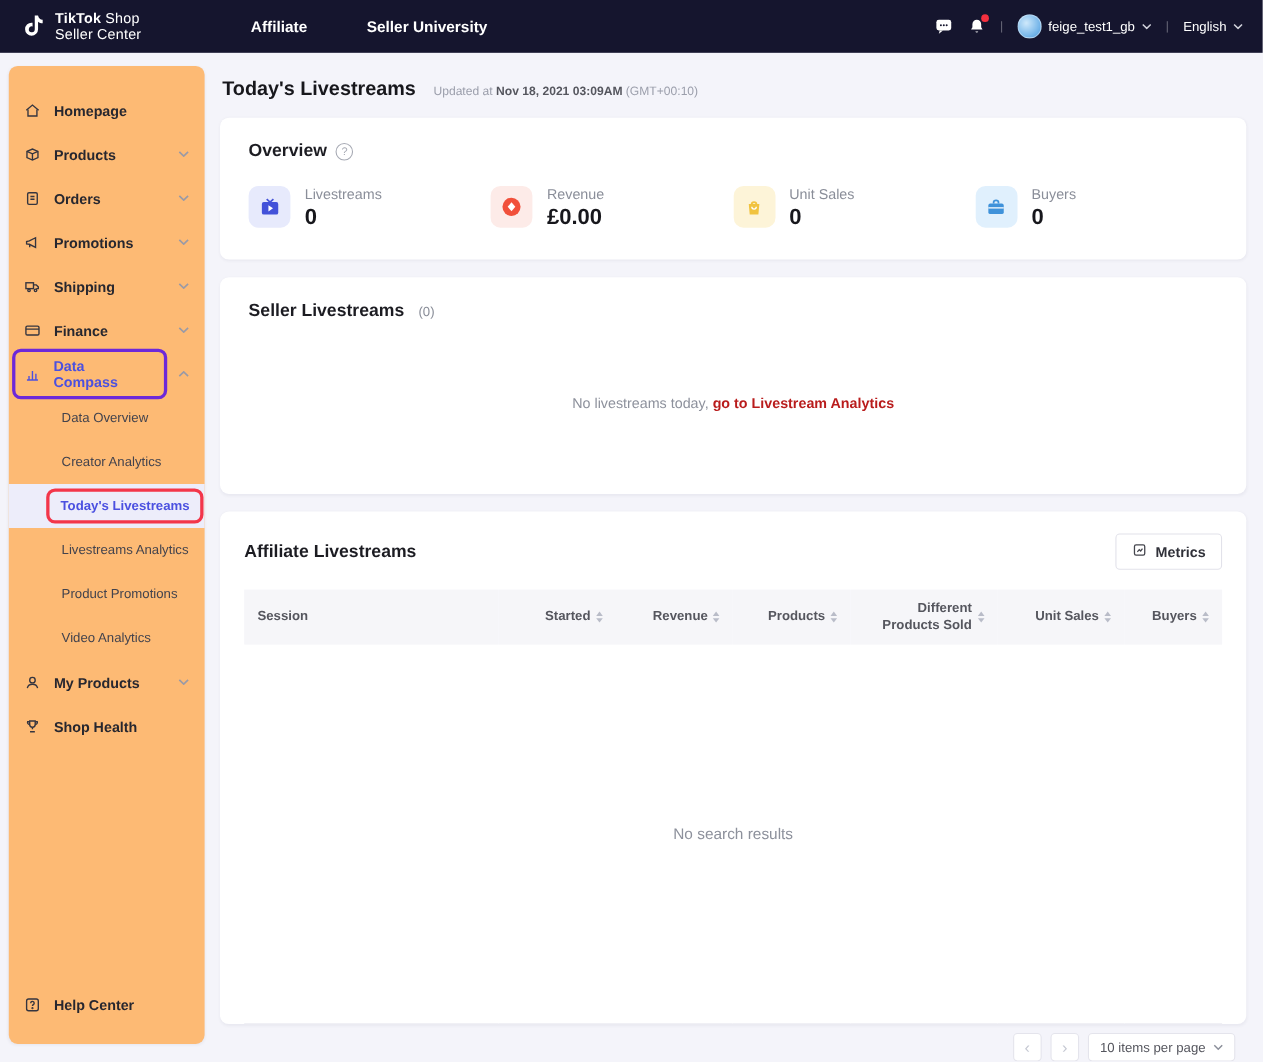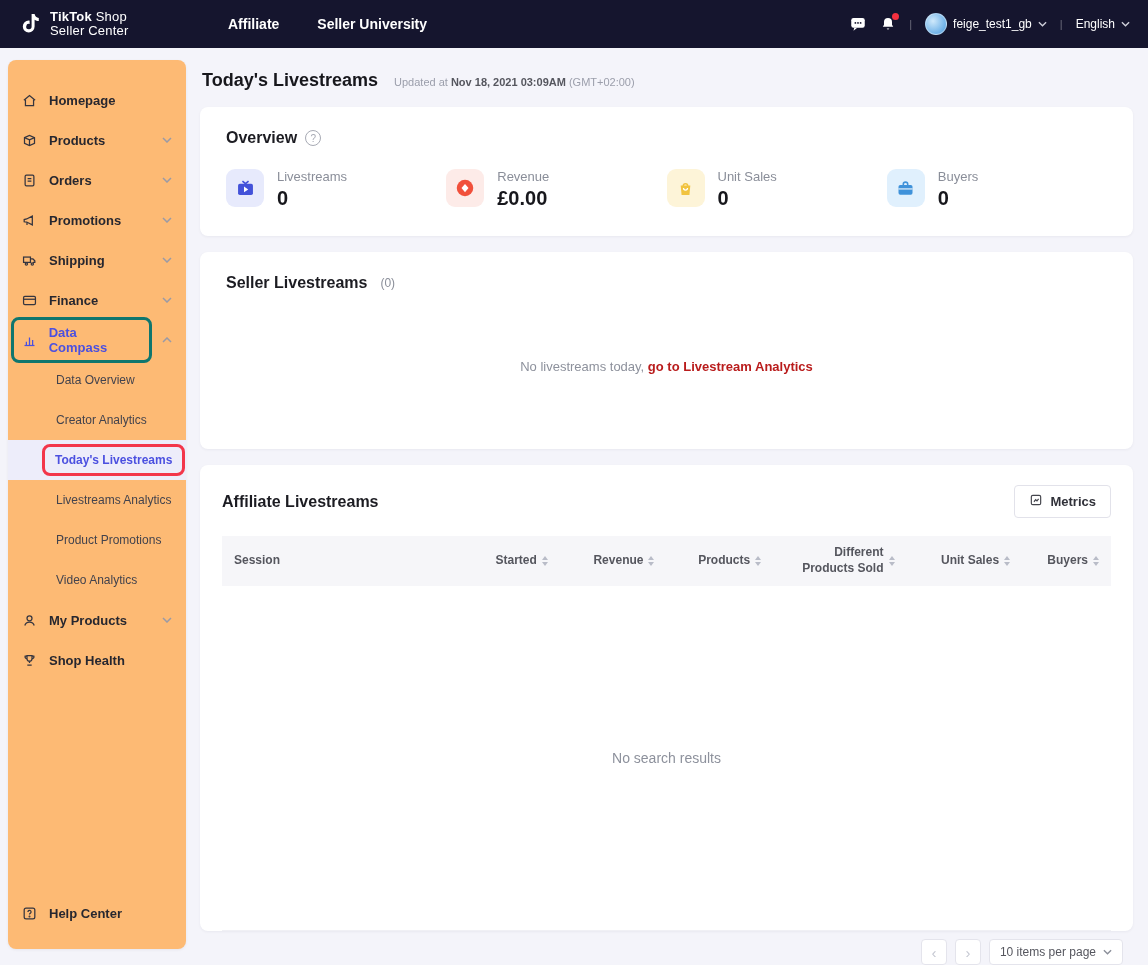--- a/index.html
+++ b/index.html
@@ -5,40 +5,40 @@
   *{margin:0;padding:0;box-sizing:border-box}
   html,body{width:1148px;height:965px;overflow:hidden}
   body{font-family:"Liberation Sans",sans-serif;background:#f4f4fa;color:#25252b;font-size:13px}
 
   
   .topbar{height:48px;background:#15152e;display:flex;align-items:center;padding:0 18px;color:#fff}
   .logo{display:flex;align-items:center;gap:8px;width:186px}
   .logo-text{line-height:1.1;font-size:13px;letter-spacing:.2px}
   .logo-text .b{font-weight:700}
   .logo-text .l{font-weight:300}
-  .topnav{display:flex;gap:38px;margin-left:24px;font-size:14px;font-weight:700}
+  .topnav{display:flex;gap:54px;margin-left:24px;font-size:14px;font-weight:700}
   .topnav span{cursor:pointer}
   .top-right{margin-left:auto;display:flex;align-items:center;gap:13px;font-size:12px}
   .top-icon{position:relative;display:flex;align-items:center;cursor:pointer}
   .bell-dot{position:absolute;top:-3px;right:-3px;width:7px;height:7px;border-radius:50%;background:#f5303f}
   .tdivider{color:rgba(255,255,255,.35);font-size:11px}
   .avatar{width:22px;height:22px;border-radius:50%;background:radial-gradient(circle at 35% 35%,#cfe9fb,#6fb2e8 70%,#4b90d2);border:1px solid rgba(255,255,255,.4)}
   .userbox,.langbox{display:flex;align-items:center;gap:6px;cursor:pointer}
   .chev svg{display:block}
   .chev.up svg{transform:rotate(180deg)}
 
   
   .layout{display:flex;height:917px}
   .sidebar{width:178px;margin:12px 0 16px 8px;background:#fdba74;border-radius:8px;box-shadow:0 1px 3px rgba(20,20,50,.06);padding:20px 0 16px;display:flex;flex-direction:column;flex:none}
   .side-item{display:flex;align-items:center;gap:10px;padding:0 14px;height:40px;font-size:13px;font-weight:700;color:#27272f;cursor:pointer}
   .side-item .sicon{width:17px;display:flex;color:#35353f}
   .side-item .schev{margin-left:auto;color:#9a9aa6}
   .side-item.active{color:#4b50e0}
   .side-item.active .sicon{color:#4b50e0}
-  .annot-wrap{display:flex;align-items:center;gap:10px;border:3px solid #0f766e;border-radius:8px;padding:5px 12px 5px 8px}
+  .annot-wrap{display:flex;align-items:center;gap:10px;border:3px solid #6d28d9;border-radius:8px;padding:5px 12px 5px 8px}
   .side-item.annotated{padding-left:3px}
   .sub-item{display:flex;align-items:center;height:40px;padding-left:48px;font-size:12px;font-weight:400;color:#43434d;cursor:pointer}
   .sub-item.active{background:#ededfa;color:#4b50e0;font-weight:600;padding-left:34px}
   .sub-annot{border:3px solid #f3364a;border-radius:8px;padding:6px 10px}
   .help-row{margin-top:auto}
 
   
   .main{flex:1;padding:20px 15px 0 14px;overflow:hidden;display:flex;flex-direction:column}
   .page-head{display:flex;align-items:baseline;gap:16px;margin:2px 0 16px 2px}
   .page-title{font-size:18px;font-weight:700;color:#17171c}
@@ -309,21 +309,21 @@
     </div>
   </aside>
 
   <main class="main">
 
     <div class="page-head">
       <h1 class="page-title">Today's Livestreams</h1>
       <span class="updated">
         <span>Updated at</span>
         <b>Nov 18, 2021 03:09AM</b>
-        <span>(GMT+02:00)</span>
+        <span>(GMT+00:10)</span>
       </span>
     </div>
 
     <section class="card overview-card">
       <div class="card-title-row">
         <span class="card-title">Overview</span>
         <span class="qmark">?</span>
       </div>
       <div class="stats">
         <div class="stat">

